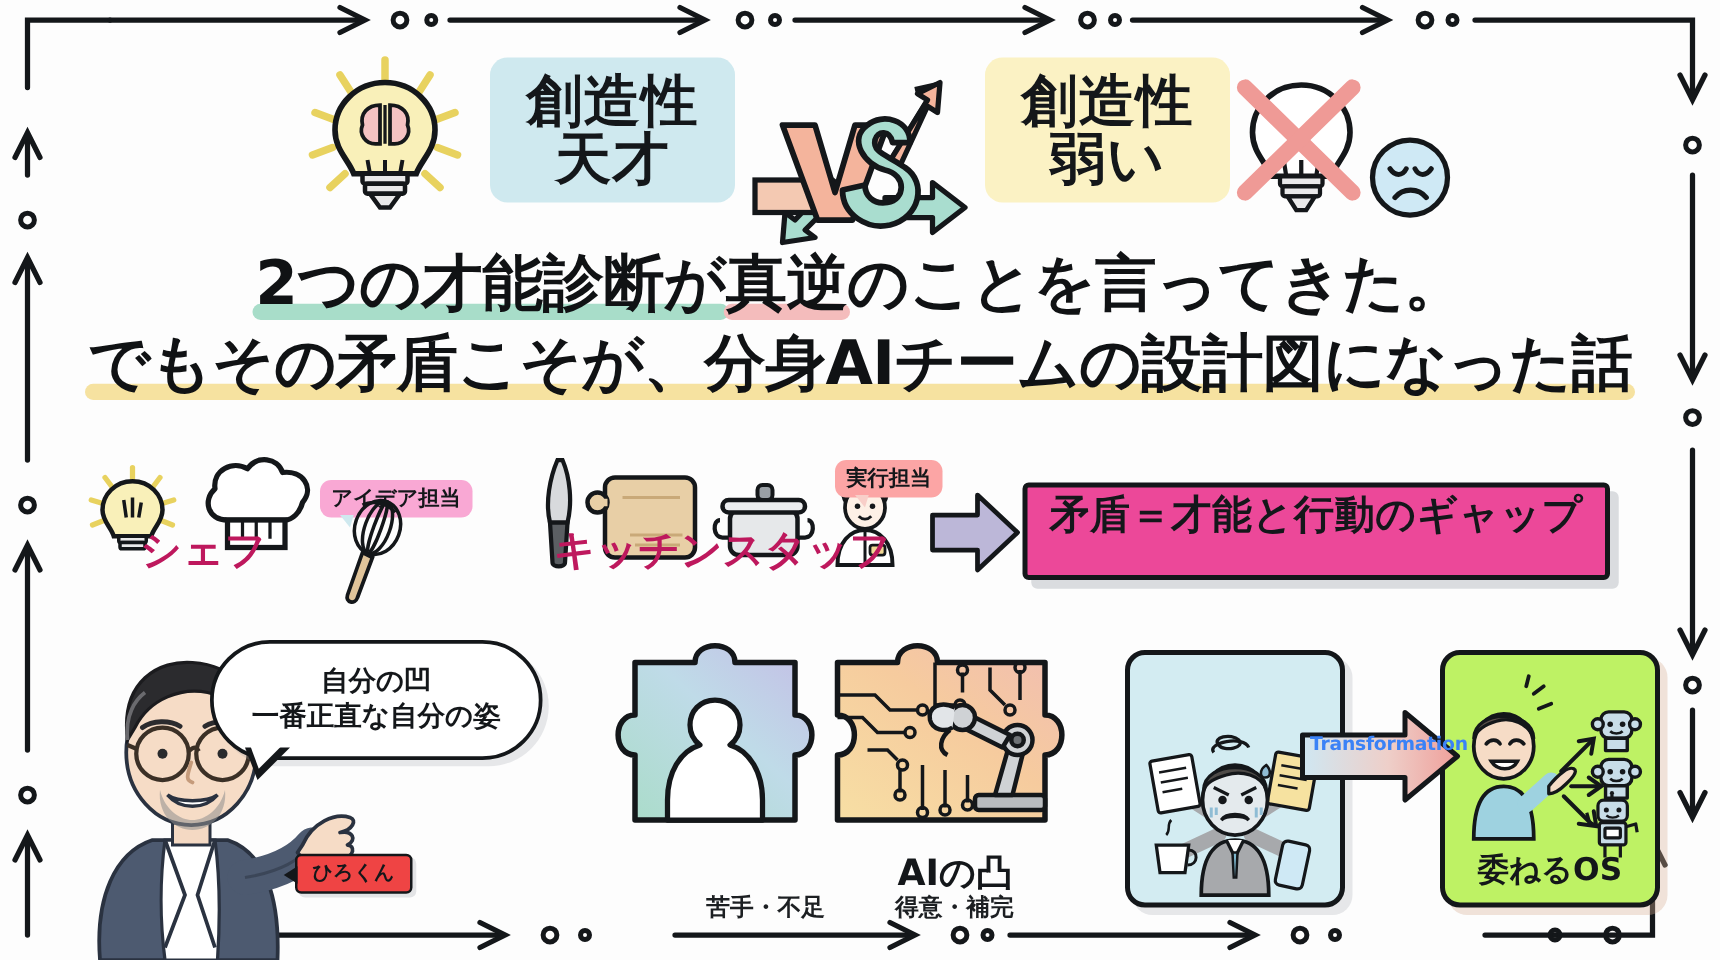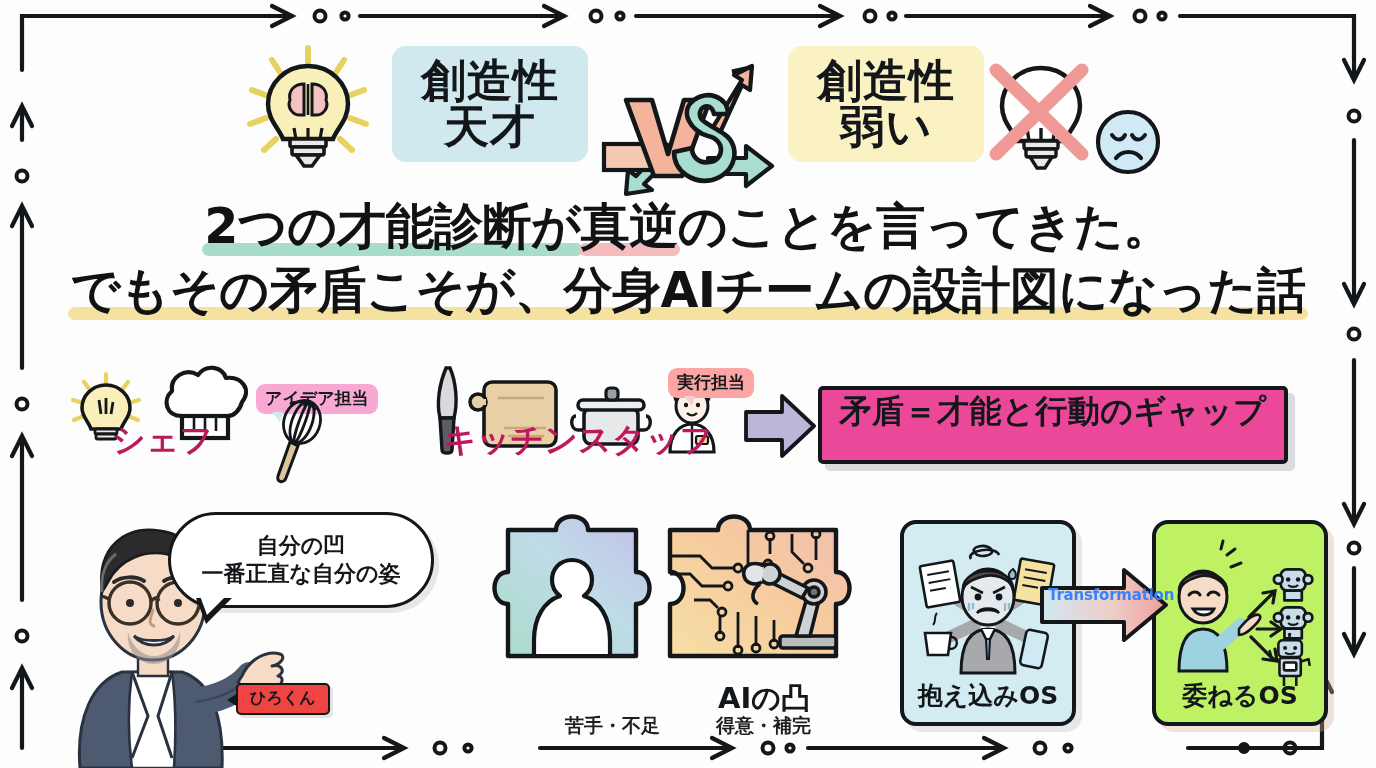--- a/index.html
+++ b/index.html
@@ -598,21 +598,20 @@
       <circle cx="86" cy="58" r="3.4" fill="#14171a"></circle>
       <path d="M58,48 L70,54 M92,48 L80,54" stroke="#14171a" stroke-width="2.6" fill="none"></path>
       <path d="M64,74 C68,68 82,68 86,74 C82,70 68,70 64,74 Z" fill="#ffffff" stroke="#14171a" stroke-width="2.6"></path>
       <g stroke="#8fbcd4" stroke-width="2.4">
         <line x1="56" y1="64" x2="56" y2="72"></line>
           <line x1="60" y1="64" x2="60" y2="70"></line>
         <line x1="92" y1="64" x2="92" y2="72"></line>
           <line x1="96" y1="64" x2="96" y2="70"></line>
       </g>
     </svg>
-    <div class="os-label">抱え込みOS</div>
   </div>
 
   <div class="os-card" id="os-right">
     <svg width="150" height="140" viewBox="0 0 150 140" style="margin-top:6px;">
 
       <g stroke="#14171a" stroke-width="3" stroke-linecap="round">
         <line x1="62" y1="16" x2="70" y2="10"></line>
         <line x1="66" y1="28" x2="76" y2="24"></line>
         <line x1="56" y1="10" x2="58" y2="2"></line>
       </g>

